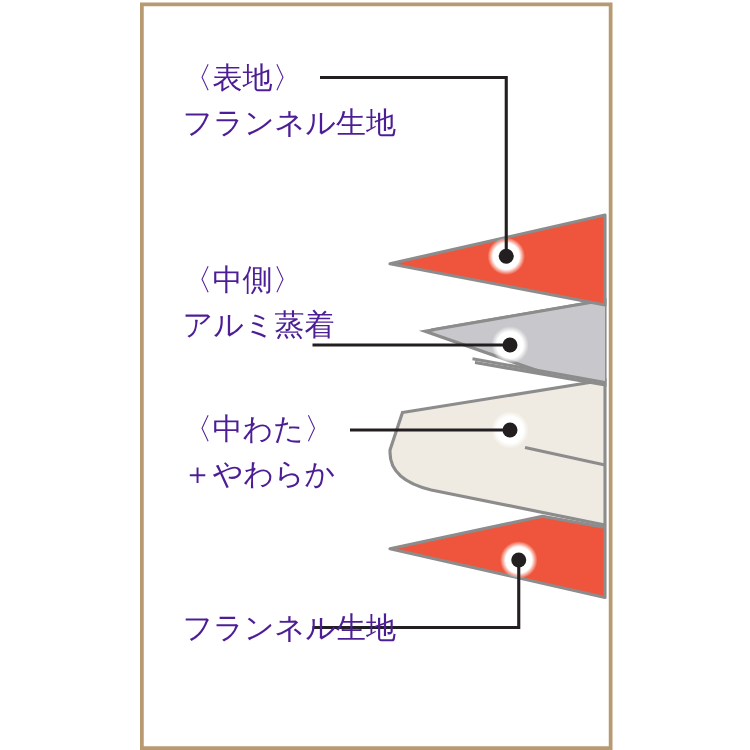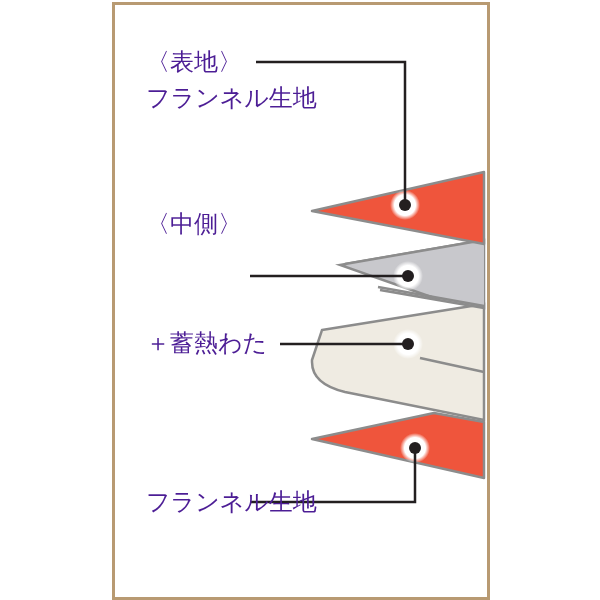--- a/index.html
+++ b/index.html
@@ -63,21 +63,23 @@
   <circle cx="415" cy="448" r="6" fill="#231f20"></circle>
 </svg>
 
 <div class="label" style="top:44px;">
   <span class="head">〈表地〉</span>
   <span class="line">フランネル生地</span>
 </div>
 
 <div class="label" style="top:186px;margin-top:20px;">
   <span class="head">〈中側〉</span>
+  <span class="line">アルミ蒸着</span>
 </div>
 
 <div class="label" style="top:325px;">
-  <span class="line">＋蓄熱わた</span>
+  <span class="head">〈中わた〉</span>
+  <span class="line">＋やわらか</span>
 </div>
 
 <div class="label" style="top:484px;">
   <span class="line">フランネル生地</span>
 </div>
 
 </body></html>

